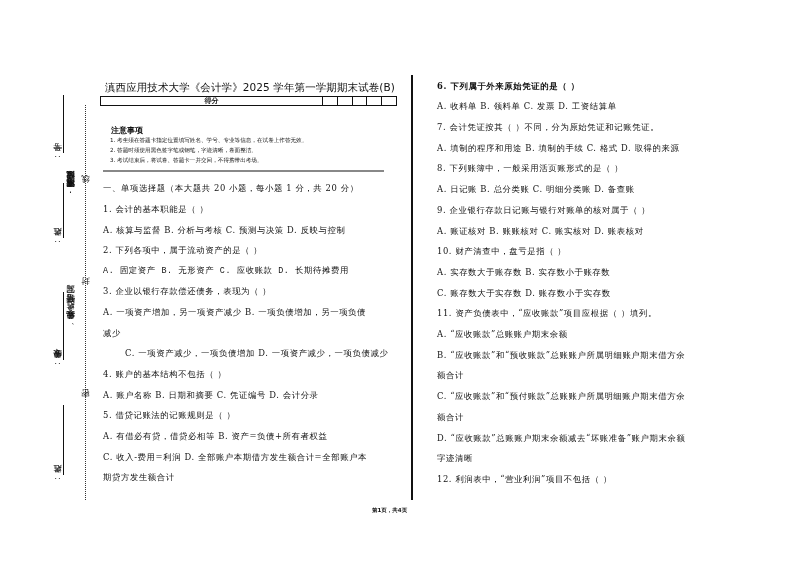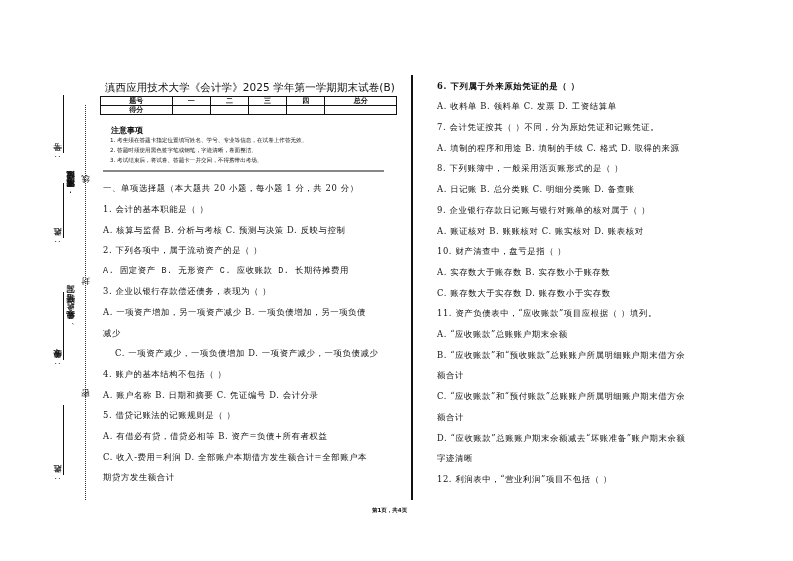--- a/index.html
+++ b/index.html
@@ -45,28 +45,20 @@
 
 <div class="vdots" style="left:85px; top:105px; height:395px;"></div>
 <div class="vtext" style="left:81px; top:190px; background:#fff;">线</div>
 <div class="vtext" style="left:81px; top:292px; background:#fff;">封</div>
 <div class="vtext" style="left:81px; top:405px; background:#fff;">密</div>
 
 <div class="title">滇西应用技术大学《会计学》2025 学年第一学期期末试卷(B)</div>
 
 <table class="score">
   <tbody>
-      <tr>
-    <td>题号</td>
-    <td>一</td>
-    <td>二</td>
-    <td>三</td>
-    <td>四</td>
-    <td>总分</td>
-  </tr>
   <tr>
     <td>得分</td>
     <td></td>
     <td></td>
     <td></td>
     <td></td>
     <td></td>
   </tr>
 </tbody>
   </table>
@@ -78,21 +70,21 @@
 <div class="notice-rule"></div>
 
 <div class="q" style="left:103px; top:183px;">一、单项选择题（本大题共 20 小题，每小题 1 分，共 20 分）</div>
 <div class="q" style="left:103px; top:204px;">1. 会计的基本职能是（  ）</div>
 <div class="q" style="left:103px; top:225px;">A. 核算与监督  B. 分析与考核  C. 预测与决策  D. 反映与控制</div>
 <div class="q" style="left:103px; top:245px;">2. 下列各项中，属于流动资产的是（  ）</div>
 <div class="q" style="left:103px; top:266px;font-family:Liberation Mono, monospace;">A. 固定资产  B. 无形资产  C. 应收账款  D. 长期待摊费用</div>
 <div class="q" style="left:103px; top:286px;">3. 企业以银行存款偿还债务，表现为（  ）</div>
 <div class="q" style="left:103px; top:307px;">A. 一项资产增加，另一项资产减少  B. 一项负债增加，另一项负债</div>
 <div class="q" style="left:103px; top:328px;">减少</div>
-<div class="q" style="left:91px; top:348px;padding-left:24px;">C. 一项资产减少，一项负债增加  D. 一项资产减少，一项负债减少</div>
+<div class="q" style="left:101px; top:348px;padding-left:24px;">C. 一项资产减少，一项负债增加  D. 一项资产减少，一项负债减少</div>
 <div class="q" style="left:103px; top:369px;">4. 账户的基本结构不包括（  ）</div>
 <div class="q" style="left:103px; top:390px;">A. 账户名称  B. 日期和摘要  C. 凭证编号  D. 会计分录</div>
 <div class="q" style="left:103px; top:410px;">5. 借贷记账法的记账规则是（  ）</div>
 <div class="q" style="left:103px; top:431px;">A. 有借必有贷，借贷必相等  B. 资产=负债+所有者权益</div>
 <div class="q" style="left:103px; top:452px;">C. 收入-费用=利润  D. 全部账户本期借方发生额合计=全部账户本</div>
 <div class="q" style="left:103px; top:472px;">期贷方发生额合计</div>
 
 <div class="divider"></div>
 
 <div class="q" style="left:437px; top:81px;font-weight:bold;">6. 下列属于外来原始凭证的是（  ）</div>

